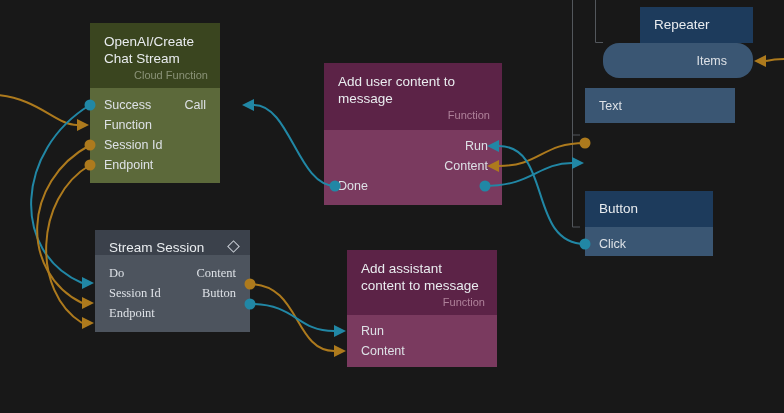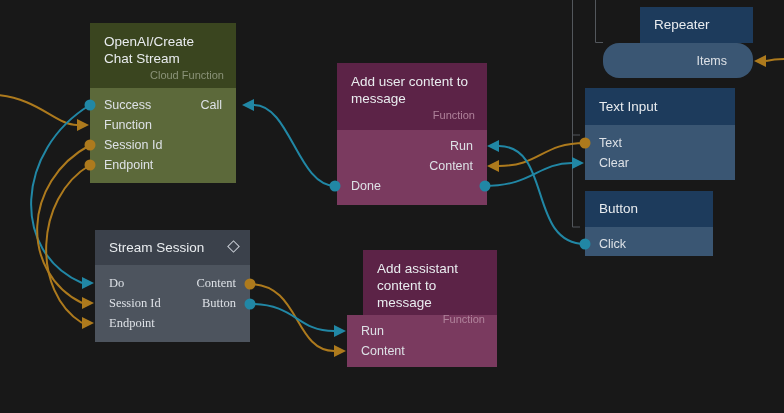--- a/index.html
+++ b/index.html
@@ -38,21 +38,21 @@
   .guide{stroke:var(--guide-line);stroke-width:1;fill:none;}
 </style>
 </head>
 <body>
 
 <svg id="guides" class="layer" width="784" height="413">
   <path class="guide" d="M572.5,0 V227 M572.5,135 H580 M572.5,227 H580"></path>
   <path class="guide" d="M595.5,0 V42.5 H603"></path>
 </svg>
 
-<div class="node" style="left:90px;top:23px;width:146px;">
+<div class="node" style="left:90px;top:23px;width:130px;">
   <div class="hdr ol-h" style="height:65px;">
     <div class="title">OpenAI/Create Chat Stream</div>
     <div class="subtitle">Cloud Function</div>
   </div>
   <div class="ol-b" style="padding:7px 0 8px;">
     <div class="row">
       <span class="pl">Success</span>
       <span class="pr">Call</span>
     </div>
     <div class="row">
@@ -60,21 +60,21 @@
     </div>
     <div class="row">
       <span class="pl">Session Id</span>
     </div>
     <div class="row">
       <span class="pl">Endpoint</span>
     </div>
   </div>
 </div>
 
-<div class="node" style="left:337px;top:63px;width:150px;">
+<div class="node" style="left:324px;top:63px;width:178px;">
   <div class="hdr fn-h" style="height:67px;">
     <div class="title">Add user content to message</div>
     <div class="subtitle">Function</div>
   </div>
   <div class="fn-b" style="padding:6px 0 9px;">
     <div class="row">
       <span class="pr">Run</span>
     </div>
     <div class="row">
       <span class="pr">Content</span>
@@ -90,66 +90,60 @@
     <div class="title">Repeater</div>
   </div>
   <div class="vs-b" style="padding:8px 12px 7px;border-radius:16px;">
     <div class="row">
       <span class="pr">Items</span>
     </div>
   </div>
 </div>
 
 <div class="node" style="left:585px;top:88px;width:150px;">
-  <div class="hdr vs-h" style="height:37px;padding-top:10px;">
-    <div class="title">Text Input</div>
-  </div>
   <div class="vs-b" style="padding:8px 0 7px;">
     <div class="row">
       <span class="pl">Text</span>
-    </div>
-    <div class="row">
-      <span class="pl">Clear</span>
     </div>
   </div>
 </div>
 
 <div class="node" style="left:585px;top:191px;width:128px;">
   <div class="hdr vs-h" style="height:36px;padding-top:9px;">
     <div class="title">Button</div>
   </div>
   <div class="vs-b" style="padding:7px 0 2px;">
     <div class="row">
       <span class="pl">Click</span>
     </div>
   </div>
 </div>
 
 <div class="node" style="left:95px;top:230px;width:155px;">
-  <div class="hdr lg-h hdr-flex" style="height:35px;padding-top:9px;">
+  <div class="hdr lg-h hdr-flex" style="height:25px;padding-top:9px;">
     <div class="title">Stream Session</div>
     <span class="diamond" style="margin-top:3px;"></span>
   </div>
   <div class="lg-b" style="padding:8px 0 9px;font-family:Liberation Serif, serif;">
     <div class="row">
       <span class="pl">Do</span>
       <span class="pr">Content</span>
     </div>
     <div class="row">
       <span class="pl">Session Id</span>
       <span class="pr">Button</span>
     </div>
     <div class="row">
       <span class="pl">Endpoint</span>
     </div>
   </div>
 </div>
 
 <div class="node" style="left:347px;top:250px;width:150px;">
-  <div class="hdr fn-h" style="height:65px;margin-left:16px;">
+  <div class="hdr fn-h" style="height:65px;">
     <div class="title" style="max-width:118px;">Add assistant content to message</div>
     <div class="subtitle">Function</div>
   </div>
   <div class="fn-b" style="padding:6px 0 6px;">
     <div class="row">
       <span class="pl">Run</span>
     </div>
     <div class="row">
       <span class="pl">Content</span>
     </div>

